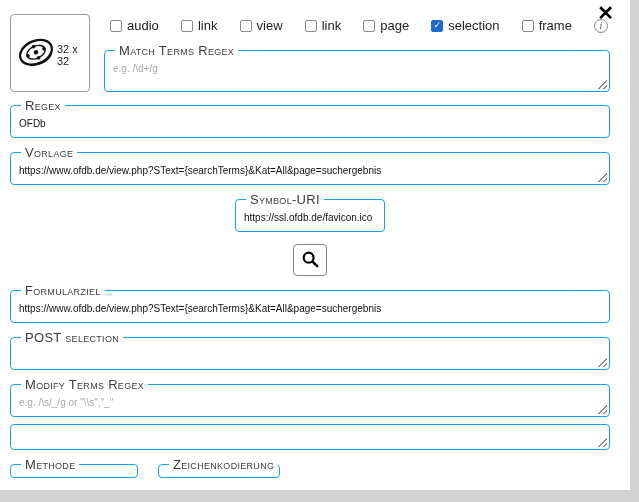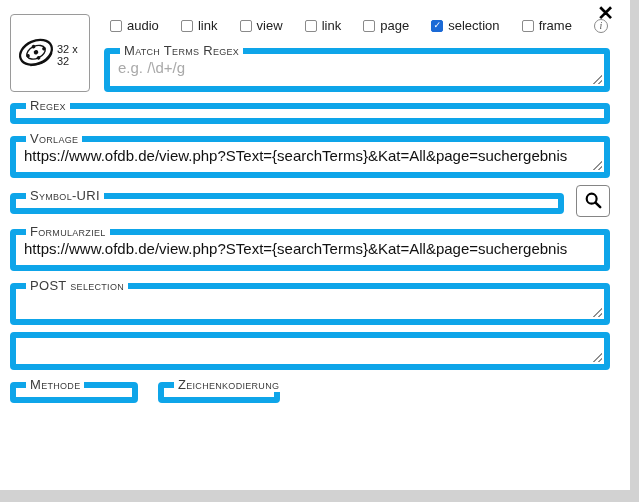--- a/index.html
+++ b/index.html
@@ -43,43 +43,43 @@
   }
   .cb-box.checked { background:#1b6ad6; border-color:#1b6ad6; }
   .cb-box.checked::after { content:"✓"; color:#fff; font-size:9px; line-height:1; }
   .info-badge {
     width:14px; height:14px; border:1px solid #8a8a8a; border-radius:50%;
     display:flex; align-items:center; justify-content:center;
     font-size:10px; color:#555; font-family:"Liberation Serif", serif; font-style:italic;
   }
   
   fieldset {
-    border:6px solid #0ea5e9; border-radius:4px;
+    border:1px solid #0ea5e9; border-radius:4px;
     margin:0 0 7px 0; padding:0 8px 5px 8px;
     position:relative; min-width:0;
   }
   legend {
     font-variant:small-caps; font-size:13px; color:#3c3c3c;
     padding:0 4px; margin-left:2px; letter-spacing:.3px; white-space:nowrap;
   }
   .field {
     width:100%; border:0; outline:0; background:transparent;
-    font-size:15px; color:#111; padding:1px 0 3px;
+    font-size:10px; color:#111; padding:1px 0 3px;
     font-family:"Liberation Sans", sans-serif;
   }
   .field::placeholder { color:#a9a9a9; opacity:1; }
   .grip {
     position:absolute; right:2px; bottom:2px; width:11px; height:11px;
     background:repeating-linear-gradient(135deg, transparent 0 2px, #8f8f8f 2px 3.5px);
     clip-path:polygon(100% 0, 100% 100%, 0 100%);
     cursor:nwse-resize;
   }
   .match-fieldset { flex:1; margin-bottom:0; }
   
-  .symbol-row { display:flex; align-items:center; gap:12px; margin-bottom:7px; }
+  .symbol-row { display:flex; align-items:center; gap:12px; margin-bottom:7px;flex-direction:column; }
   .symbol-row fieldset { flex:1; margin:0; }
   .icon-btn {
     width:34px; height:32px; border:1px solid #858585; border-radius:4px;
     background:#fff; display:flex; align-items:center; justify-content:center;
     cursor:pointer; padding:0;
   }
   
   .bottom-row { display:flex; align-items:flex-end; margin-top:4px; }
   .bottom-row fieldset { margin:0; }
   .methode-fs { width:128px; }
@@ -147,32 +147,34 @@
       <fieldset class="match-fieldset">
         <legend>Match Terms Regex</legend>
         <input class="field" placeholder="e.g. /\d+/g" style="">
         <span class="grip"></span>
       </fieldset>
     </div>
   </div>
 
   <fieldset>
     <legend>Regex</legend>
+    <input class="field" value="OFDb" style="">
   </fieldset>
 
 
   <fieldset>
     <legend>Vorlage</legend>
     <input class="field" value="https://www.ofdb.de/view.php?SText={searchTerms}&amp;Kat=All&amp;page=suchergebnis" style="">
     <span class="grip"></span>
   </fieldset>
 
   <div class="symbol-row">
     <fieldset>
       <legend>Symbol-URI</legend>
+      <input class="field" value="https://ssl.ofdb.de/favicon.ico" style="">
     </fieldset>
     <button class="icon-btn">
       <span>
         <svg width="18" height="18" viewBox="0 0 20 20">
           <circle cx="8.5" cy="8.5" r="5.5" fill="none" stroke="#000" stroke-width="2.4"></circle>
           <line x1="12.8" y1="12.8" x2="18" y2="18" stroke="#000" stroke-width="2.8" stroke-linecap="round"></line>
         </svg>
       </span>
     </button>
   </div>
@@ -181,20 +183,25 @@
     <legend>Formularziel</legend>
     <input class="field" value="https://www.ofdb.de/view.php?SText={searchTerms}&amp;Kat=All&amp;page=suchergebnis" style="">
   </fieldset>
 
   <fieldset>
     <legend>POST selection</legend>
     <input class="field" style="">
     <span class="grip"></span>
   </fieldset>
 
+  <fieldset>
+    <legend>Modify Terms Regex</legend>
+    <input class="field" placeholder="e.g. /\s/_/g or &quot;\\s&quot;,&quot;_&quot;" style="">
+    <span class="grip"></span>
+  </fieldset>
 
   <fieldset>
     <input class="field" style="">
     <span class="grip"></span>
   </fieldset>
 
   <div class="bottom-row">
     <fieldset class="methode-fs">
       <legend>Methode</legend>
 

